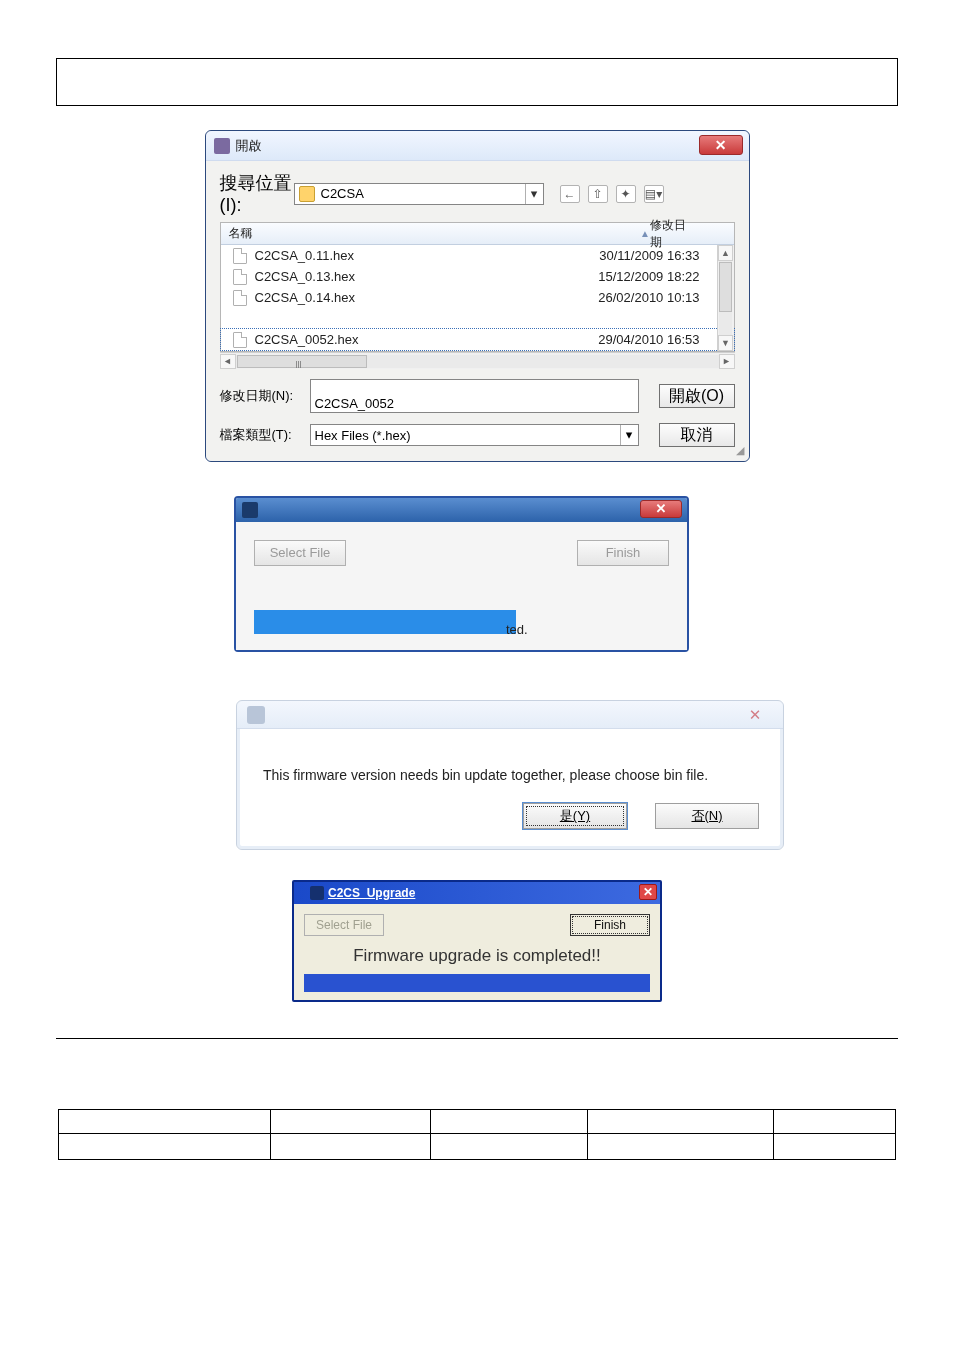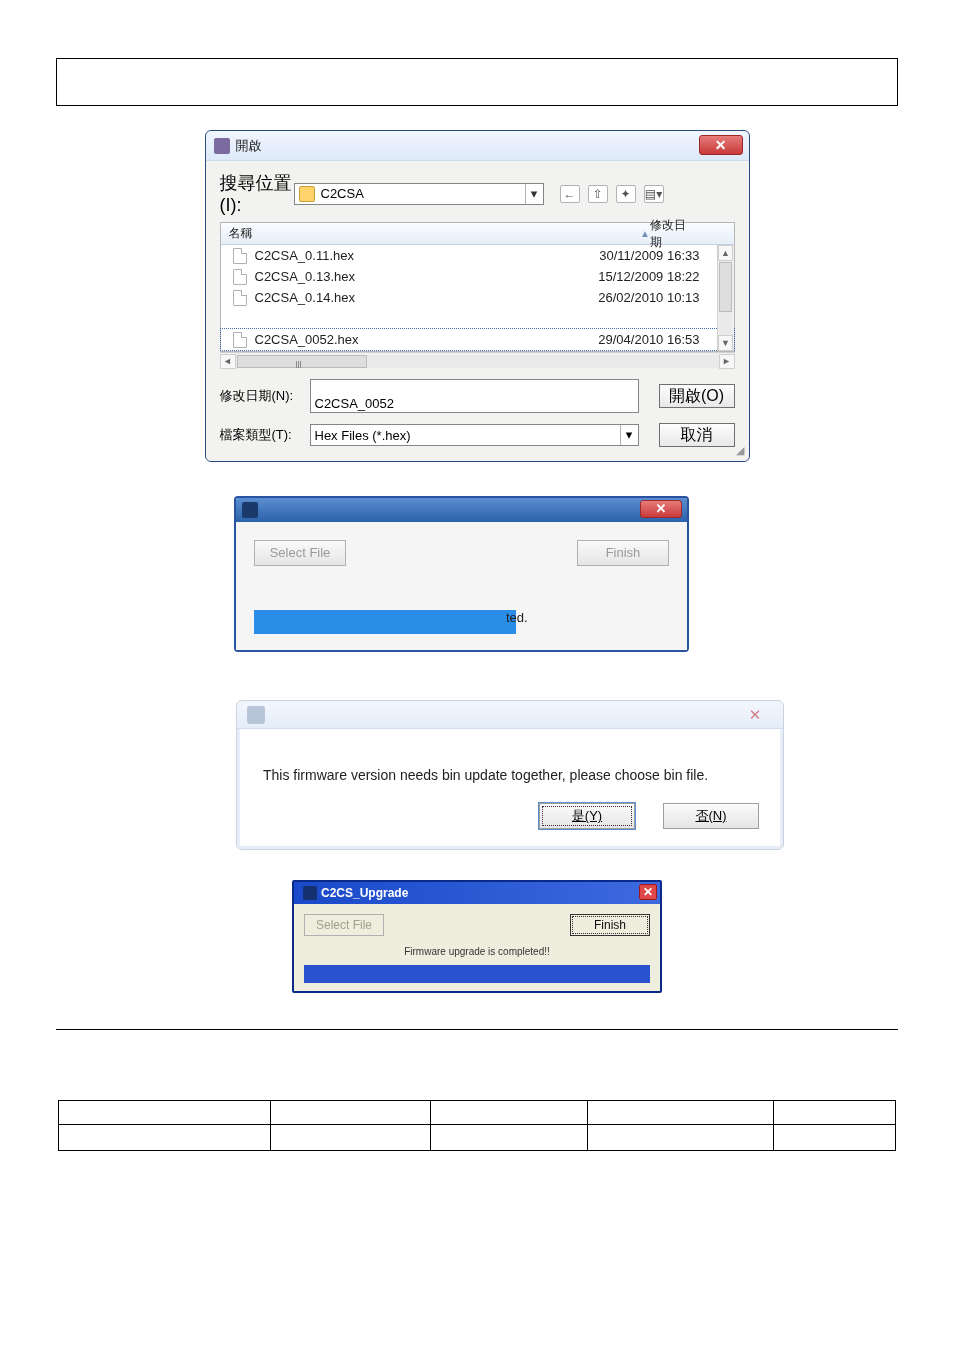--- a/index.html
+++ b/index.html
@@ -142,61 +142,61 @@
   .dlg2-body { padding:18px 18px 14px 18px; background:#f5f5f5; }
   .dlg2-btns { display:flex; justify-content:space-between; }
   .dlg2-btn {
     width:92px;height:26px;border:1px solid #b0b0b0;background:linear-gradient(#fafafa,#e5e5e5);
     text-align:center;line-height:24px;color:#9a9a9a;font-size:13px;
   }
   .dlg2-prog-wrap { margin-top:44px; height:26px; position:relative; }
   .dlg2-prog {
     height:24px;width:262px;background:#2a8de8;position:absolute;left:0;top:0;
   }
-  .dlg2-prog-text { position:absolute; left: 252px; top:0; font-size:13px; color:#222; }
+  .dlg2-prog-text { position:absolute; left: 252px; top:12px; font-size:13px; color:#222; }
   
   .dlg3 {
     width:548px;margin:0 0 30px 180px;border:1px solid #c8d2e0;border-radius:6px;background:#fff;
     box-shadow: 0 0 0 3px #e7eef7 inset;
   }
   .dlg3-title {
     height:28px;background:linear-gradient(#f3f7fd,#e5edf8);border-bottom:1px solid #d3ddec;
     border-radius:6px 6px 0 0;display:flex;align-items:center;padding-left:10px;position:relative;
   }
   .dlg3-title .blur-icon{width:18px;height:18px;background:#b8c5d8;border-radius:3px;}
   .dlg3-title .close3{position:absolute;right:8px;top:5px;width:40px;height:18px;color:#d37e87;font-size:15px;text-align:center;}
   .dlg3-body { padding: 38px 26px 20px 26px; font-size:14px; color:#222; }
   .dlg3-btns { display:flex; justify-content:flex-end; gap:28px; padding:0 24px 20px 0; }
   .dlg3-btn {
-    width:96px;height:26px;border:1px solid #9e9e9e;background:linear-gradient(#fbfbfb,#e5e5e5);
+    width:104px;height:26px;border:1px solid #9e9e9e;background:linear-gradient(#fbfbfb,#e5e5e5);
     text-align:center;line-height:24px;font-size:13px;
   }
   .dlg3-btn.default { outline: 1px dotted #333; outline-offset: -4px; box-shadow: 0 0 0 1px #5a8ed0;}
   
   .dlg4 {
     width:370px;margin:0 auto 36px auto;border:2px solid #0a2a8a;background:#efedde;border-radius:2px;
   }
   .dlg4-title {
     height:22px;background:linear-gradient(90deg,#1a49c9,#3d6ae0);color:#fff;font-weight:bold;
-    display:flex;align-items:center;padding-left:9px;position:relative;font-size:12px;
+    display:flex;align-items:center;padding-left:16px;position:relative;font-size:12px;text-decoration:underline;
   }
   .dlg4-title .icon4{width:14px;height:14px;background:#15306e;border-radius:2px;margin-right:4px;}
   .dlg4-title .close4{
     position:absolute;right:3px;top:2px;width:18px;height:16px;background:#e04848;border:1px solid #a01818;
     color:#fff;text-align:center;line-height:14px;font-size:12px;font-weight:bold;border-radius:2px;
   }
   .dlg4-body { padding:10px 10px 8px 10px; }
   .dlg4-btns { display:flex; justify-content:space-between; align-items:center; }
   .dlg4-btn {
     width:80px;height:22px;border:1px solid #b0b0b0;background:#efedde;
     text-align:center;line-height:20px;font-size:12px;
   }
   .dlg4-btn.disabled{color:#a0a090;}
   .dlg4-btn.finish{border:1px solid #333;outline:1px dotted #333;outline-offset:-3px;color:#111;}
-  .dlg4-msg { text-align:center; font-size:10px; color:#333; margin-top:10px; }
+  .dlg4-msg { text-align:center; font-size:17px; color:#333; margin-top:10px; }
   .dlg4-prog { height:18px; background:#2952d0; margin-top:8px; }
   
   .hr { border: none; border-top: 1px solid #000; margin: 28px 0 70px 0; }
   .footer-table {
     width: 838px; border-collapse: collapse; margin: 0 auto;
   }
   .footer-table td { border:1px solid #000; height:26px; }
   .footer-table tr:first-child td { height:24px; }
   .ft-c1{width:212px;} .ft-c2{width:160px;} .ft-c3{width:158px;} .ft-c4{width:186px;} .ft-c5{width:122px;}
   .u { text-decoration: underline; }

